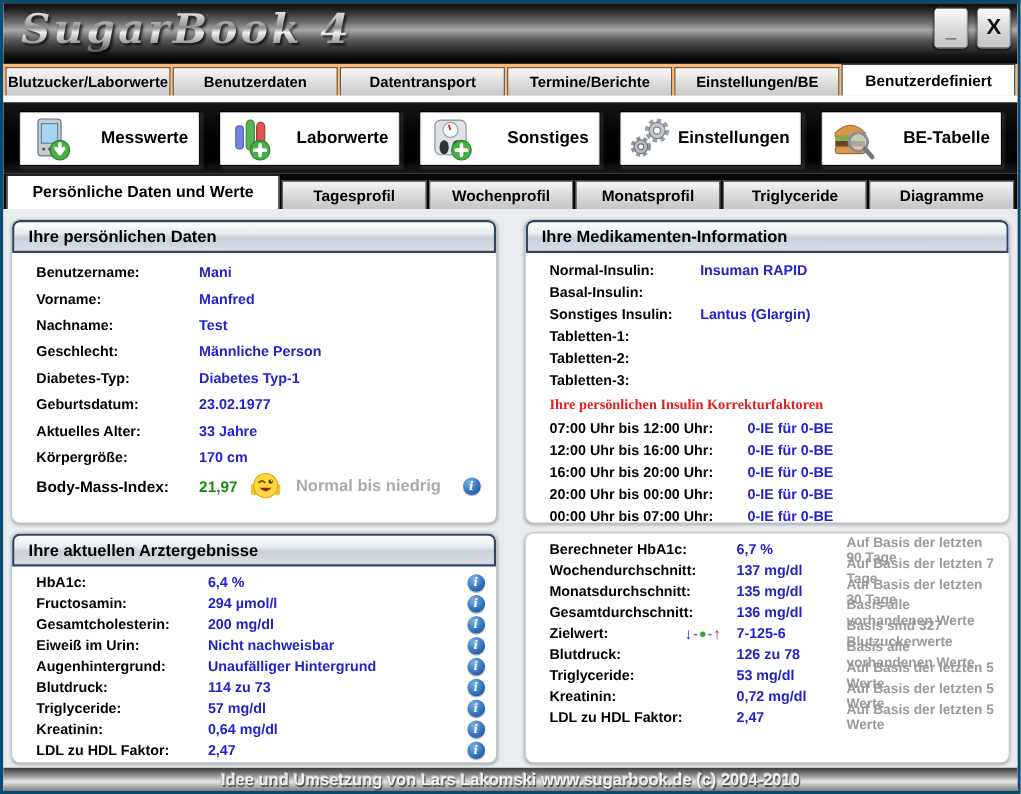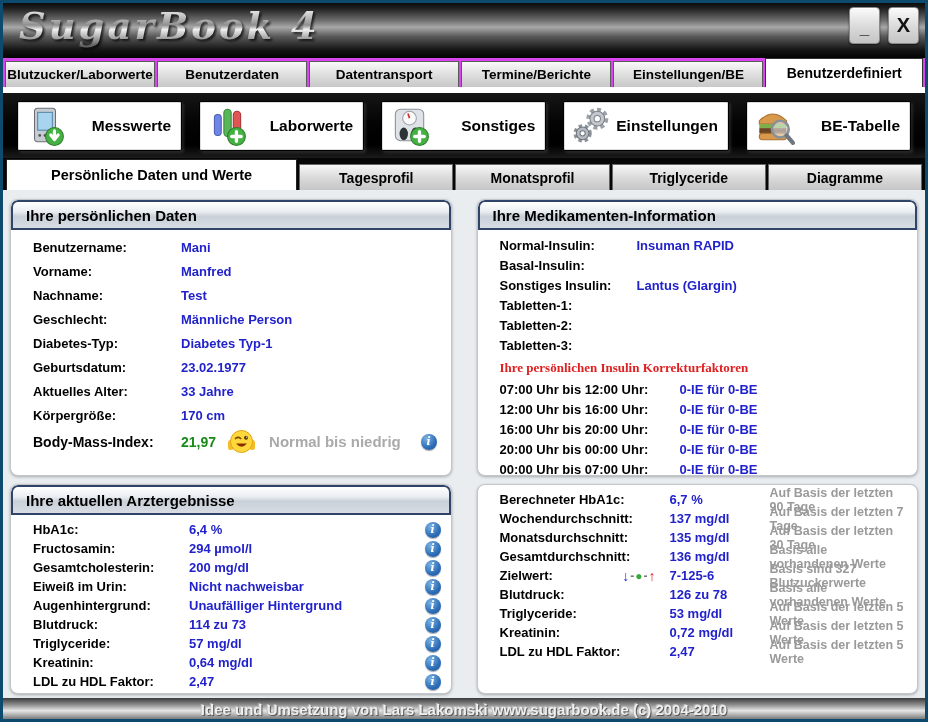--- a/index.html
+++ b/index.html
@@ -29,21 +29,21 @@
   .win-btn {
     width:31px; height:37px; border:1px solid #8a8a8a; border-radius:4px;
     background:linear-gradient(180deg,#fbfbfb,#d9d9d9 55%,#c4c4c4);
     font-weight:bold; font-size:17px; color:#111;
     display:flex; align-items:flex-end; justify-content:center; padding-bottom:4px;
     box-shadow:inset 0 1px 0 #fff, 0 1px 2px rgba(0,0,0,.6);
     cursor:default;
   }
   .win-btn.close { align-items:center; padding-bottom:0; font-size:20px; }
   
-  .main-tabs { height:29px; flex:none; background:#d946ef; display:flex; padding:0 2px; gap:2px; }
+  .main-tabs { height:29px; flex:none; background:#fdba74; display:flex; padding:0 2px; gap:2px; }
   .main-tab {
     margin-top:3px; height:26px; flex:1;
     background:linear-gradient(180deg,#fafafa,#dcdcdc 55%,#c8c8c8);
     border:1px solid #5a5a5a; border-bottom:none;
     font-weight:bold; font-size:13.5px; color:#000;
     display:flex; align-items:center; justify-content:center;
   }
   .main-tab.active {
     margin-top:0; height:29px; background:#fff; flex:1.05;
     border-color:#333; font-size:14px;
@@ -226,20 +226,21 @@
         <circle cx="26" cy="23" r="8" fill="rgba(235,242,248,0.55)" stroke="#8a9098" stroke-width="2.5"></circle>
         <line x1="32" y1="29" x2="38" y2="36" stroke="#70767d" stroke-width="4" stroke-linecap="round"></line>
       </svg>
       <span class="lbl-wrap">BE-Tabelle</span>
     </div>
   </div>
 
   <div class="sub-tabs">
     <div class="sub-tab active">Persönliche Daten und Werte</div>
     <div class="sub-tab">Tagesprofil</div>
+    <div class="sub-tab">Wochenprofil</div>
     <div class="sub-tab">Monatsprofil</div>
     <div class="sub-tab">Triglyceride</div>
     <div class="sub-tab">Diagramme</div>
   </div>
 
   <div class="content">
 
     <div class="panel">
       <div class="panel-header">Ihre persönlichen Daten</div>
       <div class="panel-body">

